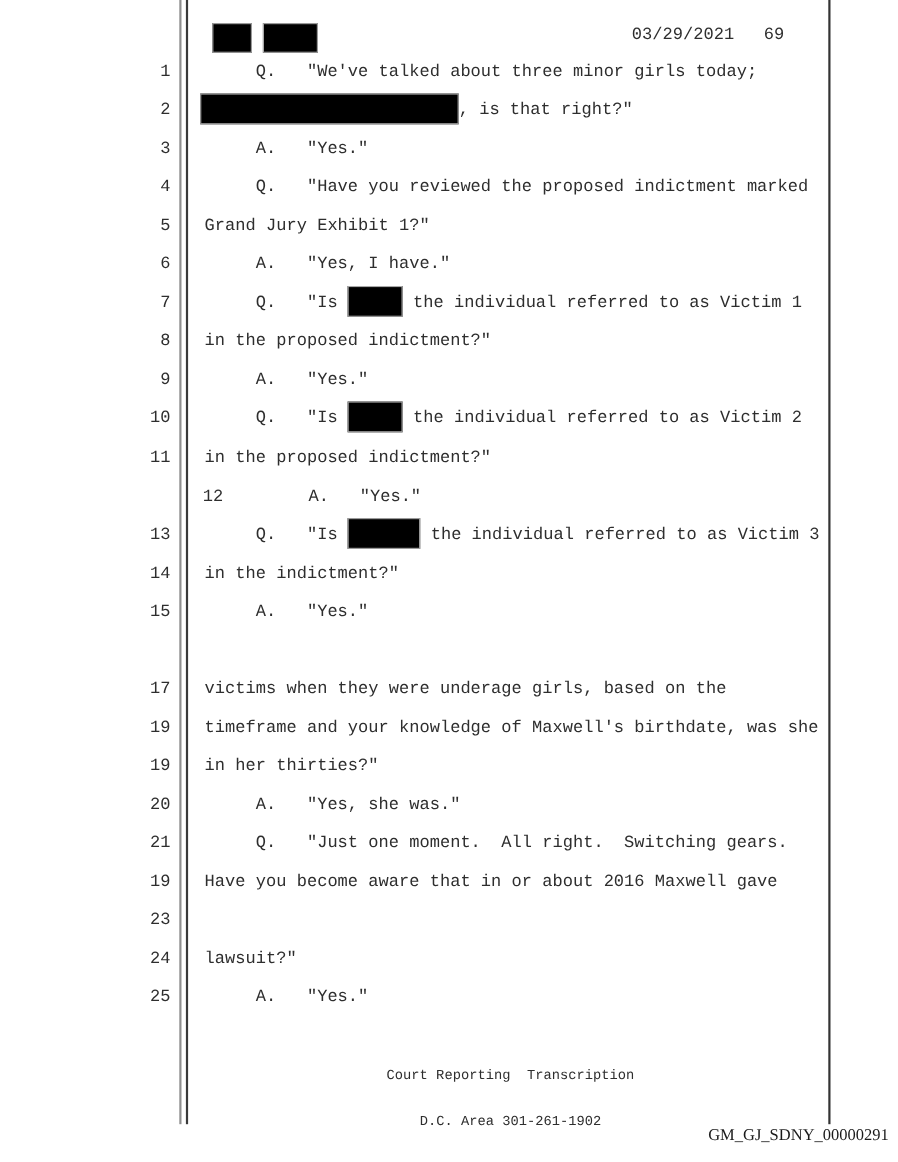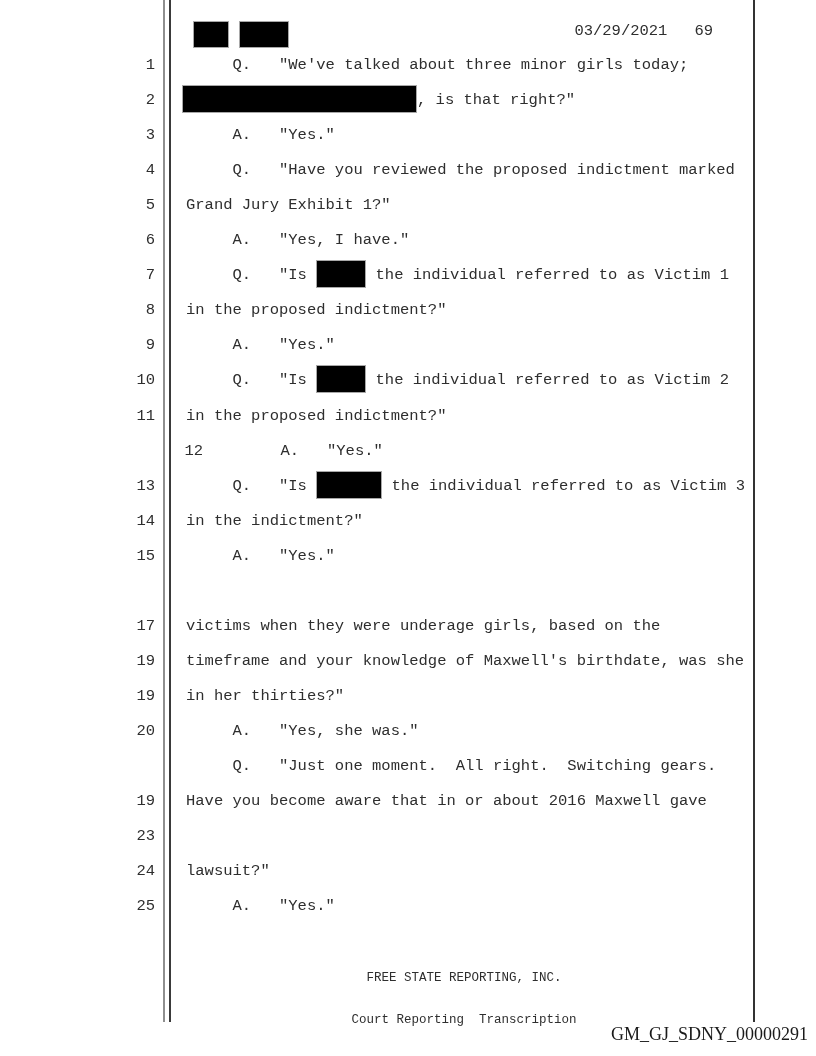--- a/index.html
+++ b/index.html
@@ -89,21 +89,21 @@
     line-height: 14px;
     white-space: pre;
   }
 
   
   .bates {
     position: absolute;
     top: 1024px;
     right: 8px;
     font-family: "Liberation Serif", "DejaVu Serif", serif;
-    font-size: 18px;
+    font-size: 15px;
     color: #1a1a1a;
     white-space: pre;
   }
 </style>
 </head>
 <body>
 
 <div class="page">
 
   <div class="rule rule-left-a"></div>
@@ -186,41 +186,41 @@
       </div>
       <div class="row" style="top: 678.9px;">
         <span class="lnum">19</span>
         <span class="ltext">in her thirties?"</span>
       </div>
       <div class="row" style="top: 713.95px;">
         <span class="lnum">20</span>
         <span class="ltext">     A.   "Yes, she was."</span>
       </div>
       <div class="row" style="top: 749px;">
+        <span class="lnum">21</span>
         <span class="ltext">     Q.   "Just one moment.  All right.  Switching gears.</span>
       </div>
       <div class="row" style="top: 784.05px;">
         <span class="lnum">19</span>
         <span class="ltext">Have you become aware that in or about 2016 Maxwell gave</span>
       </div>
       <div class="row" style="top: 819.1px;">
         <span class="lnum">23</span>
       </div>
       <div class="row" style="top: 854.15px;">
         <span class="lnum">24</span>
         <span class="ltext">lawsuit?"</span>
       </div>
       <div class="row" style="top: 889.2px;">
         <span class="lnum">25</span>
         <span class="ltext">     A.   "Yes."</span>
       </div>
     </div>
 
   <div class="footer">
-    <div>FREE STATE REPORTING, INC.</div>
     <div>Court Reporting  Transcription</div>
     <div>D.C. Area 301-261-1902</div>
     
   </div>
 
   <div class="bates">GM_GJ_SDNY_00000291</div>
 
 <div class="hdr-redact" style="left: 193px; top: 21px; width: 36px; height: 27px;"></div>
     <div class="hdr-redact" style="left: 239px; top: 21px; width: 50px; height: 27px;"></div>
   </div>

